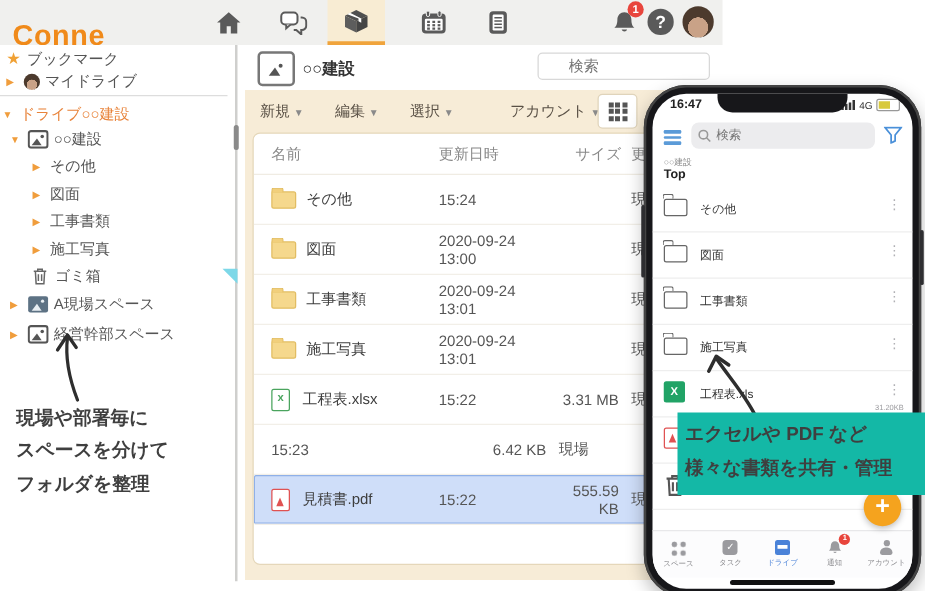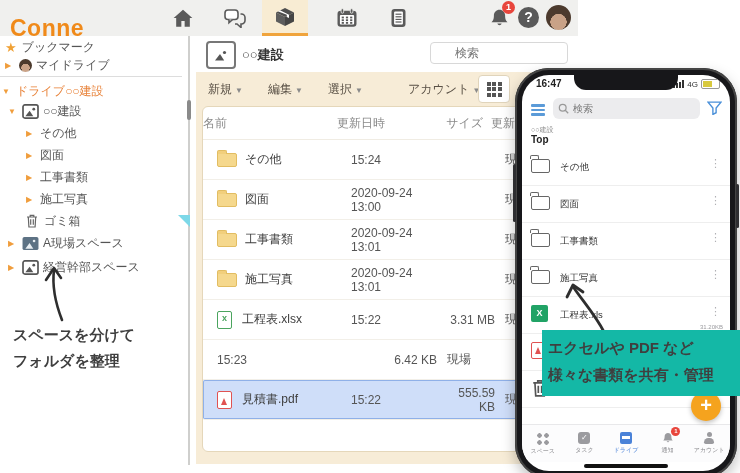--- a/index.html
+++ b/index.html
@@ -35,21 +35,21 @@
   .title-txt{position:absolute;left:46px;top:10px;font-size:13px;font-weight:bold;color:#333;}
   .search{position:absolute;left:234px;top:6px;width:138px;height:22px;border:1px solid #d8d8d8;border-radius:4px;background:#fff;font-size:12px;color:#555;padding:0 4px 0 24px;outline:none;box-sizing:border-box;}
   .mag{position:absolute;left:240px;top:10px;width:13px;height:13px;}
   .toolbar{position:absolute;left:196px;top:72px;width:386px;height:32px;font-size:12px;color:#5a5146;}
   .tbtn{position:absolute;top:9px;cursor:pointer;}
   .tcar{font-size:8px;color:#8a8a8a;margin-left:3px;}
   .gridbtn{position:absolute;left:282px;top:3px;width:30px;height:26px;background:#fff;border:1px solid #e0d4bb;border-radius:4px;display:flex;align-items:center;justify-content:center;}
   .grid-ic{display:grid;grid-template-columns:repeat(3,4px);grid-gap:1.5px;}
   .grid-ic div{width:4px;height:4px;background:#555;}
   .card{position:absolute;left:202px;top:106px;width:374px;height:346px;background:#fff;border:1px solid #e5d7ba;border-radius:6px;overflow:hidden;box-sizing:border-box;}
-  .thead{display:grid;grid-template-columns:134px 88px 58px 1fr;height:32px;align-items:center;color:#8a8a8a;font-size:12px;border-bottom:1px solid #f0ece3;}
+  .thead{display:grid;grid-template-columns:134px 88px 58px 1fr;height:32px;align-items:center;padding-left:14px;color:#8a8a8a;font-size:12px;border-bottom:1px solid #f0ece3;}
   .trow{display:grid;grid-template-columns:134px 88px 58px 1fr;height:39px;align-items:center;padding-left:14px;font-size:12px;border-bottom:1px solid #f2efe8;}
   .trow .nm{display:flex;align-items:center;color:#3e3e3e;}
   .trow .up{color:#555;}
   .trow .sz{text-align:right;color:#555;padding-right:2px;}
   .trow .wh{color:#555;padding-left:8px;overflow:hidden;white-space:nowrap;}
   .sel{background:#cfdef9;box-shadow:inset 0 0 0 1px #8fb0e8;border-radius:2px;}
   
   .ic-folder{width:18px;height:12px;background:#f5d88d;border:1px solid #e2bd62;border-radius:1px 2px 2px 2px;position:relative;margin-right:8px;flex:none;}
   .ic-folder::before{content:"";position:absolute;top:-4px;left:-1px;width:8px;height:3px;background:#f1cf7c;border:1px solid #e2bd62;border-bottom:none;border-radius:2px 2px 0 0;}
   .ic-doc{width:13px;height:16px;background:#fff;border:1.3px solid #4aa45e;border-radius:2px;position:relative;margin-right:10px;flex:none;}
@@ -458,20 +458,21 @@
       </div>
       <div class="homebar"></div>
     </div>
   </div>
 
   <svg class="arrow-left" width="34" height="60" viewBox="0 0 34 60">
     <path d="M22 56 C15 38 12 22 14 6" fill="none" stroke="#2e2e2e" stroke-width="2.6" stroke-linecap="round"></path>
     <path d="M6 16 L14 4 L21 14" fill="none" stroke="#2e2e2e" stroke-width="2.6" stroke-linecap="round" stroke-linejoin="round"></path>
   </svg>
   <div class="note-left">
+    <div>現場や部署毎に</div>
     <div>スペースを分けて</div>
     <div>フォルダを整理</div>
   </div>
 
   <svg class="arrow-right" width="64" height="54" viewBox="0 0 64 54">
     <path d="M46 52 C38 36 24 20 16 8" fill="none" stroke="#2e2e2e" stroke-width="2.8" stroke-linecap="round"></path>
     <path d="M9 17 L15 5 L25 12" fill="none" stroke="#2e2e2e" stroke-width="2.8" stroke-linecap="round" stroke-linejoin="round"></path>
   </svg>
   <div class="note-right">
     <div>エクセルや PDF など</div>

